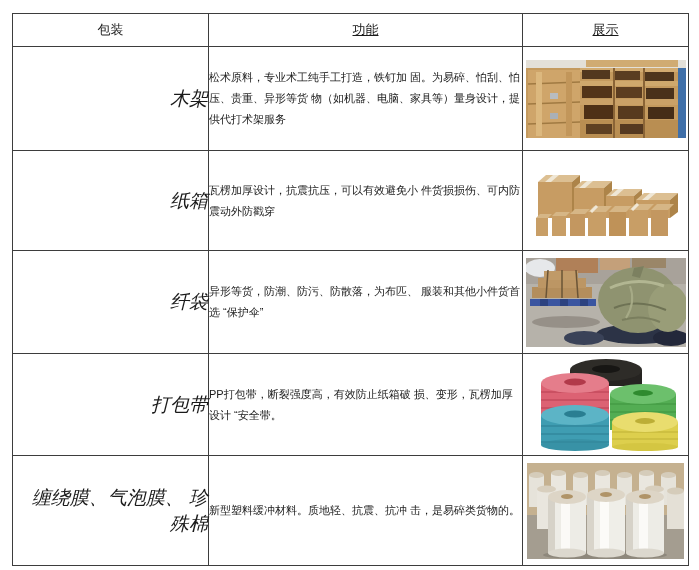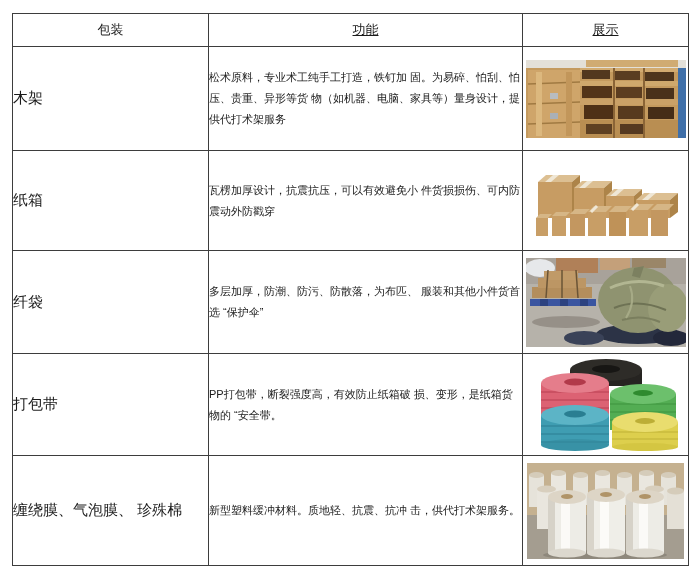--- a/index.html
+++ b/index.html
@@ -21,21 +21,21 @@
   .col-func { width:314px;text-decoration:underline; }
   .col-show { width:166px;text-decoration:underline; }
   .pack-table th {
     height:33px; font-weight:normal; font-size:13px; text-align:center;
   }
   .row-1 td { height:104px; }
   .row-2 td { height:100px; }
   .row-3 td { height:103px; }
   .row-4 td { height:102px; }
   .row-5 td { height:110px; }
-  .pack-cell { text-align:left; font-size:15px; padding:0 4px; }
+  .pack-cell { text-align:right; font-size:19px; padding:0 4px;font-style:italic; }
   .func-cell { font-size:11px; line-height:21px; padding:2px 8px 2px 10px; text-align:left; }
   .show-cell { text-align:center; }
   .show-cell svg { display:block; margin:0 auto; }
 </style>
 </head>
 <body>
 
 <div class="table-wrap">
 <table class="pack-table">
   <thead>
@@ -123,21 +123,21 @@
           <polygon points="123,54 129,48 146,48 140,54" fill="#d6b686"></polygon>
           <rect x="123" y="54" width="17" height="26" fill="#c39760"></rect>
           <line x1="69" y1="50" x2="63" y2="56" stroke="#efe7d6" stroke-width="3"></line>
           <line x1="110" y1="48" x2="104" y2="54" stroke="#efe7d6" stroke-width="3"></line>
         </svg>
       </td>
     </tr>
 
     <tr class="row-3">
       <td class="pack-cell">纤袋</td>
-      <td class="func-cell">多层加厚，防潮、防污、防散落，为布匹、 服装和其他小件货首选 “保护伞”</td>
+      <td class="func-cell">异形等货，防潮、防污、防散落，为布匹、 服装和其他小件货首选 “保护伞”</td>
       <td class="show-cell">
         <svg width="160" height="89" viewBox="0 0 160 89">
           <rect x="0" y="0" width="160" height="89" fill="#b6b2aa"></rect>
           <rect x="0" y="0" width="160" height="26" fill="#a8a29a"></rect>
           <rect x="30" y="0" width="42" height="15" fill="#b08058"></rect>
           <rect x="74" y="0" width="30" height="12" fill="#c4a07a"></rect>
           <rect x="106" y="0" width="34" height="10" fill="#9a8668"></rect>
           <ellipse cx="14" cy="10" rx="15" ry="9" fill="#e6e8ea"></ellipse>
           <ellipse cx="40" cy="64" rx="34" ry="6" fill="#969088"></ellipse>
           <rect x="6" y="29" width="60" height="11" fill="#b48e5c"></rect>
@@ -159,21 +159,21 @@
           <path d="M88,50 Q112,40 140,52" stroke="#6e7254" stroke-width="2" fill="none"></path>
           <path d="M96,62 Q115,56 134,64" stroke="#7a7e5e" stroke-width="2" fill="none"></path>
           <path d="M104,28 Q110,44 100,60" stroke="#a6aa86" stroke-width="2" fill="none"></path>
           <polygon points="108,10 118,8 114,20 106,18" fill="#7c8060"></polygon>
         </svg>
       </td>
     </tr>
 
     <tr class="row-4">
       <td class="pack-cell">打包带</td>
-      <td class="func-cell">PP打包带，断裂强度高，有效防止纸箱破 损、变形，是纸箱货物的 “安全带。</td>
+      <td class="func-cell">PP打包带，断裂强度高，有效防止纸箱破 损、变形，瓦楞加厚设计 “安全带。</td>
       <td class="show-cell">
         <svg width="150" height="93" viewBox="0 0 150 93">
           <rect x="0" y="0" width="150" height="93" fill="#ffffff"></rect>
           <rect x="39" y="12" width="72" height="16" fill="#262421"></rect>
           <ellipse cx="75" cy="12" rx="36" ry="11" fill="#2e2c28"></ellipse>
           <ellipse cx="75" cy="11" rx="14" ry="4" fill="#171614"></ellipse>
           <rect x="10" y="25" width="68" height="38" fill="#dc6273"></rect>
           <line x1="10" y1="34" x2="78" y2="34" stroke="#c44b5c" stroke-width="1.5"></line>
           <line x1="10" y1="42" x2="78" y2="42" stroke="#c44b5c" stroke-width="1.5"></line>
           <line x1="10" y1="50" x2="78" y2="50" stroke="#c44b5c" stroke-width="1.5"></line>
@@ -198,21 +198,21 @@
           <line x1="81" y1="74" x2="147" y2="74" stroke="#c9bb3e" stroke-width="1.5"></line>
           <line x1="81" y1="81" x2="147" y2="81" stroke="#c9bb3e" stroke-width="1.5"></line>
           <ellipse cx="114" cy="64" rx="33" ry="10" fill="#e9dd6e"></ellipse>
           <ellipse cx="114" cy="63" rx="10" ry="3" fill="#bcae36"></ellipse>
         </svg>
       </td>
     </tr>
 
     <tr class="row-5">
       <td class="pack-cell">缠绕膜、气泡膜、 珍殊棉</td>
-      <td class="func-cell">新型塑料缓冲材料。质地轻、抗震、抗冲 击，供代打术架服务。</td>
+      <td class="func-cell">新型塑料缓冲材料。质地轻、抗震、抗冲 击，是易碎类货物的。</td>
       <td class="show-cell">
         <svg width="157" height="96" viewBox="0 0 157 96">
           <rect x="0" y="0" width="157" height="96" fill="#c5b190"></rect>
           <rect x="0" y="52" width="157" height="44" fill="#a49d90"></rect>
           <g>
             <rect x="2" y="12" width="15" height="32" fill="#e6e3da"></rect>
                 <ellipse cx="9.5" cy="12" rx="7.5" ry="3" fill="#d5ccba"></ellipse>
             <rect x="24" y="10" width="15" height="32" fill="#eae7df"></rect>
                 <ellipse cx="31.5" cy="10" rx="7.5" ry="3" fill="#d5ccba"></ellipse>
             <rect x="46" y="12" width="15" height="30" fill="#e6e3da"></rect>

